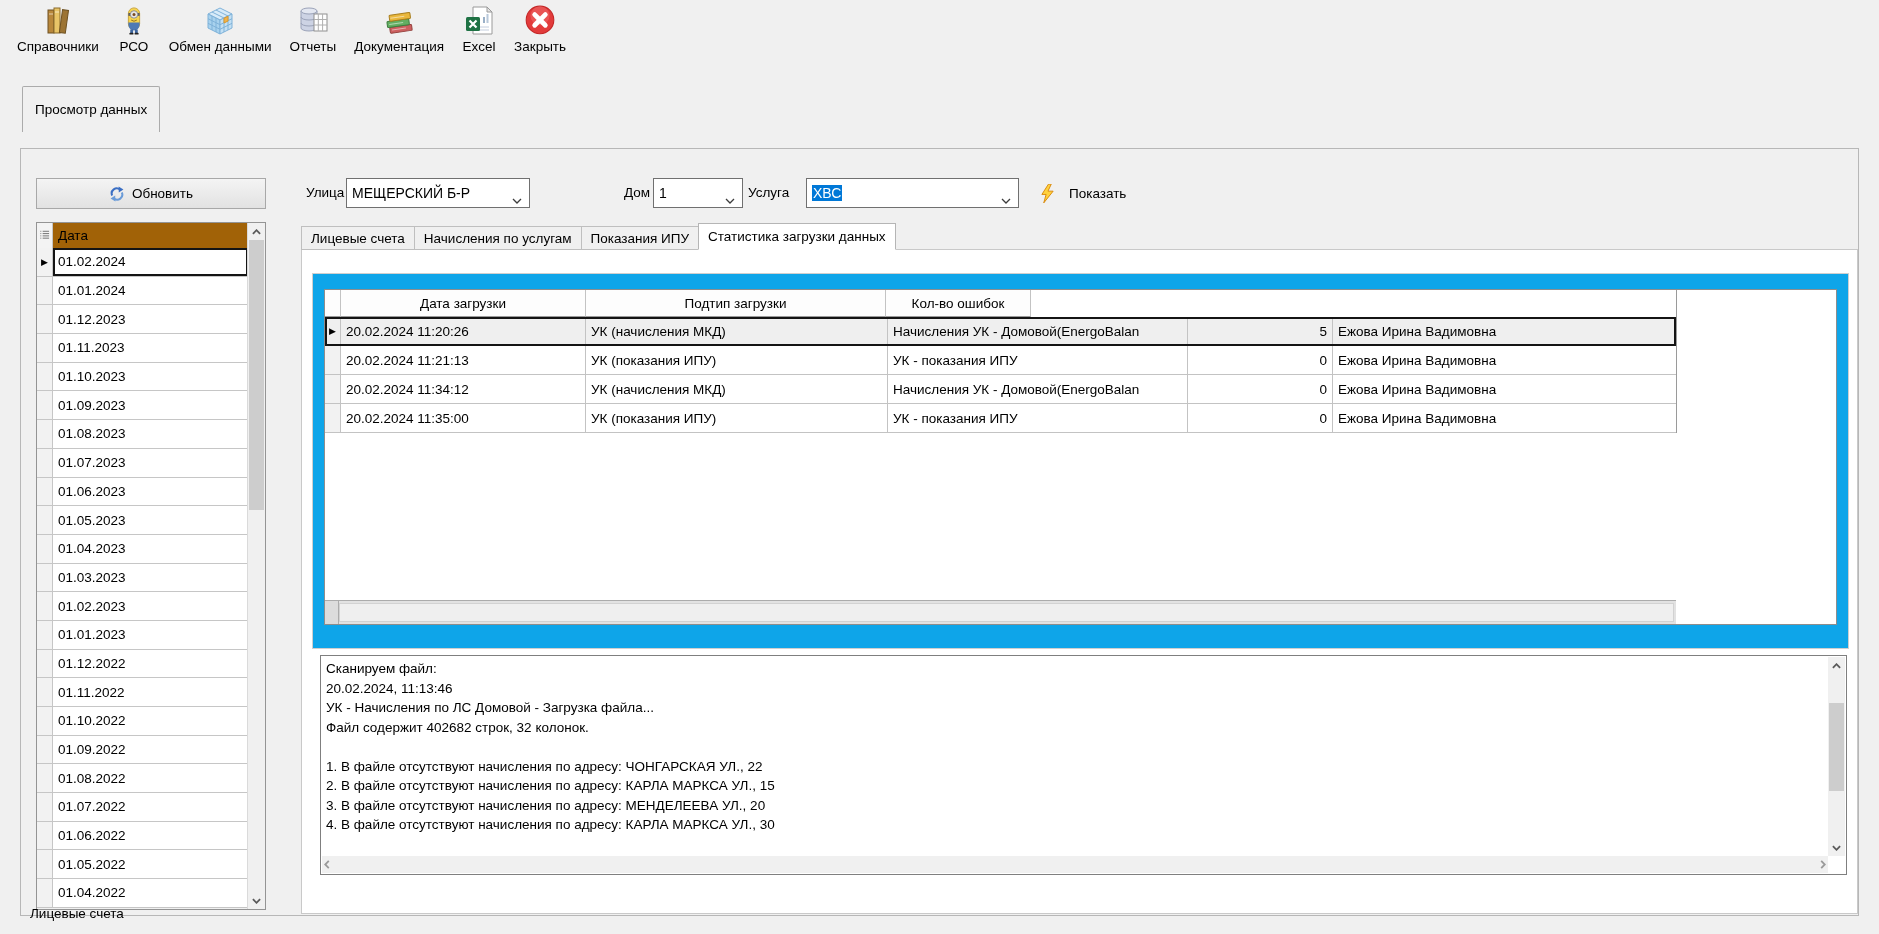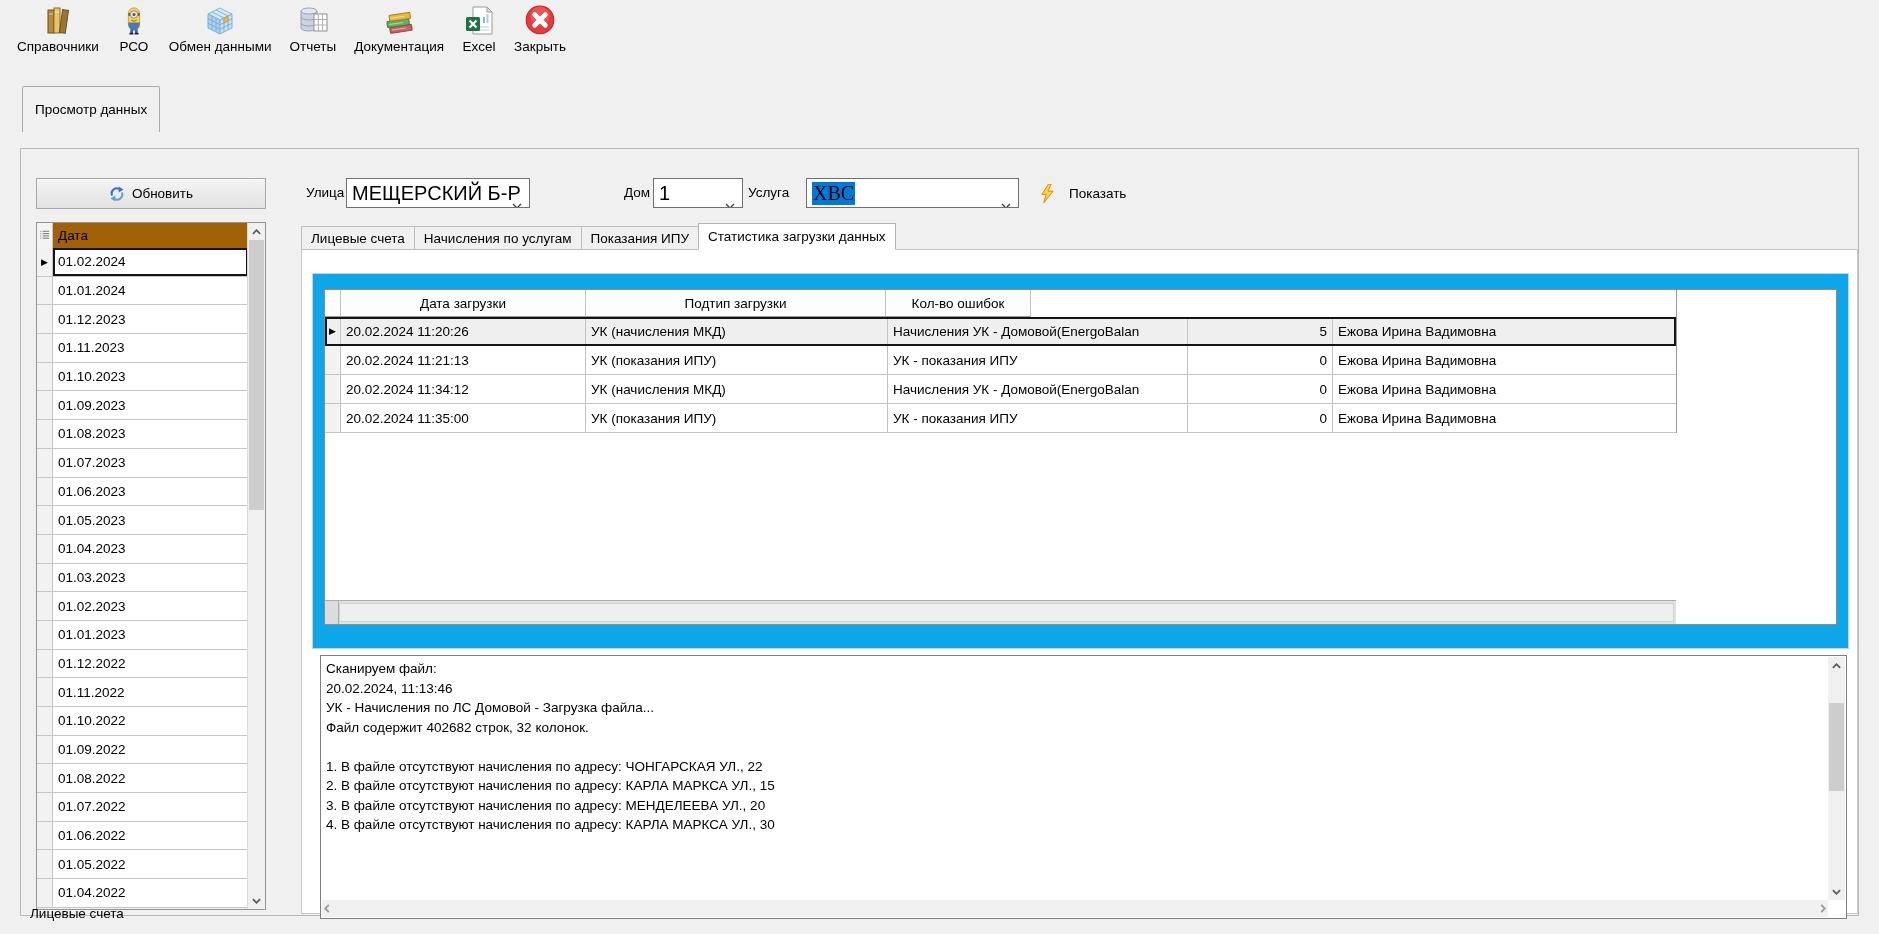--- a/index.html
+++ b/index.html
@@ -12,23 +12,23 @@
   .tool-item .ticon{width:34px;height:34px;display:flex;align-items:center;justify-content:center;}
   .tool-item .tlabel{margin-top:1px;white-space:nowrap;}
 
   
   .win-tab{position:absolute;left:22px;top:86px;height:27px;padding:9px 12px;background:#f0f0f0;border:1px solid #ababab;border-bottom:none;border-radius:2px 2px 0 0;display:flex;align-items:center;z-index:3;}
   .main-panel{position:absolute;left:20px;top:112px;width:1839px;height:768px;background:#f0f0f0;border:1px solid #b7b7b7;box-sizing:border-box;margin-top:36px;}
 
   
   .btn-refresh{position:absolute;left:15px;top:29px;width:230px;height:31px;background:linear-gradient(#f4f4f4,#e2e2e2);border:1px solid #a8a8a8;display:flex;align-items:center;justify-content:center;gap:7px;box-sizing:border-box;}
   .flabel{position:absolute;top:36px;white-space:nowrap;}
-  .combo{position:absolute;top:29px;height:30px;background:#fff;border:1px solid #707070;box-sizing:border-box;display:flex;align-items:center;padding:0 20px 0 5px;font-size:20px;white-space:nowrap;overflow:hidden;}
+  .combo{position:absolute;top:29px;height:30px;background:#fff;border:1px solid #707070;box-sizing:border-box;display:flex;align-items:center;padding:0 20px 0 5px;font-size:14px;white-space:nowrap;overflow:hidden;}
   .combo .chev{position:absolute;right:7px;top:12px;}
-  .sel-blue{background:#0078d7;color:#000000;padding:0 1px;font-family:Liberation Serif, serif;}
+  .sel-blue{background:#0078d7;color:#ffffff;padding:0 1px;}
   .btn-show{position:absolute;left:1015px;top:31px;height:26px;display:flex;align-items:center;gap:14px;padding:0 4px;}
 
   
   .dates{position:absolute;left:15px;top:73px;width:230px;height:688px;background:#f0f0f0;border:1px solid #949494;box-sizing:border-box;}
   .dates-hdr{display:flex;height:25px;border-bottom:1px solid #949494;}
   .dates-corner{width:15px;background:#f3f3f3;border-right:1px solid #c6c6c6;display:flex;align-items:center;justify-content:center;}
   .dates-hcell{flex:1;background:#a16207;display:flex;align-items:center;padding-left:5px;}
   .dates-body{position:absolute;left:0;top:25px;right:17px;bottom:0;}
   .date-row{display:flex;height:28.7px;box-sizing:border-box;border-bottom:1px solid #c6c6c6;}
   .row-hdr{width:15px;background:#f2f2f2;border-right:1px solid #c6c6c6;display:flex;align-items:center;justify-content:center;font-size:9px;}
@@ -56,21 +56,21 @@
   .c1{width:245px;}.c2{width:302px;}.c3{width:300px;}
   .c4{width:145px;justify-content:flex-end;}
   .c5{width:343px;border-right:none;}
   .dg-row.selected{outline:2px solid #141414;outline-offset:-2px;}
   .dg-row.selected .dg-cell{background:#efefef;}
   .dg-hscroll{position:absolute;left:0;bottom:0;width:1351px;height:24px;background:#e2e2e2;border-top:1px solid #ababab;box-sizing:border-box;}
   .dg-hscroll .track{position:absolute;left:14px;top:2px;right:2px;bottom:2px;background:#efefef;border:1px solid #d2d2d2;}
   .dg-hscroll .stub{position:absolute;left:0;top:0;width:13px;bottom:0;background:#dcdcdc;border-right:1px solid #ababab;}
 
   
-  .logbox{position:absolute;left:18px;top:405px;width:1527px;height:264px;background:#fff;border:1px solid #7f7f7f;box-sizing:border-box;}
+  .logbox{position:absolute;left:18px;top:405px;width:1527px;height:220px;background:#fff;border:1px solid #7f7f7f;box-sizing:border-box;}
   .log-text{position:absolute;left:5px;top:3px;right:22px;bottom:22px;overflow:hidden;}
   .log-line{height:19.5px;line-height:19.5px;white-space:nowrap;}
   .log-vscroll{position:absolute;right:1px;top:1px;bottom:18px;width:17px;background:#f0f0f0;}
   .log-hscroll{position:absolute;left:1px;right:18px;bottom:1px;height:17px;background:#f0f0f0;display:flex;align-items:center;justify-content:space-between;padding:0 2px;box-sizing:border-box;}
 
   .footer-label{position:absolute;left:30px;top:906px;white-space:nowrap;}
 </style>
 </head>
 <body>
 

